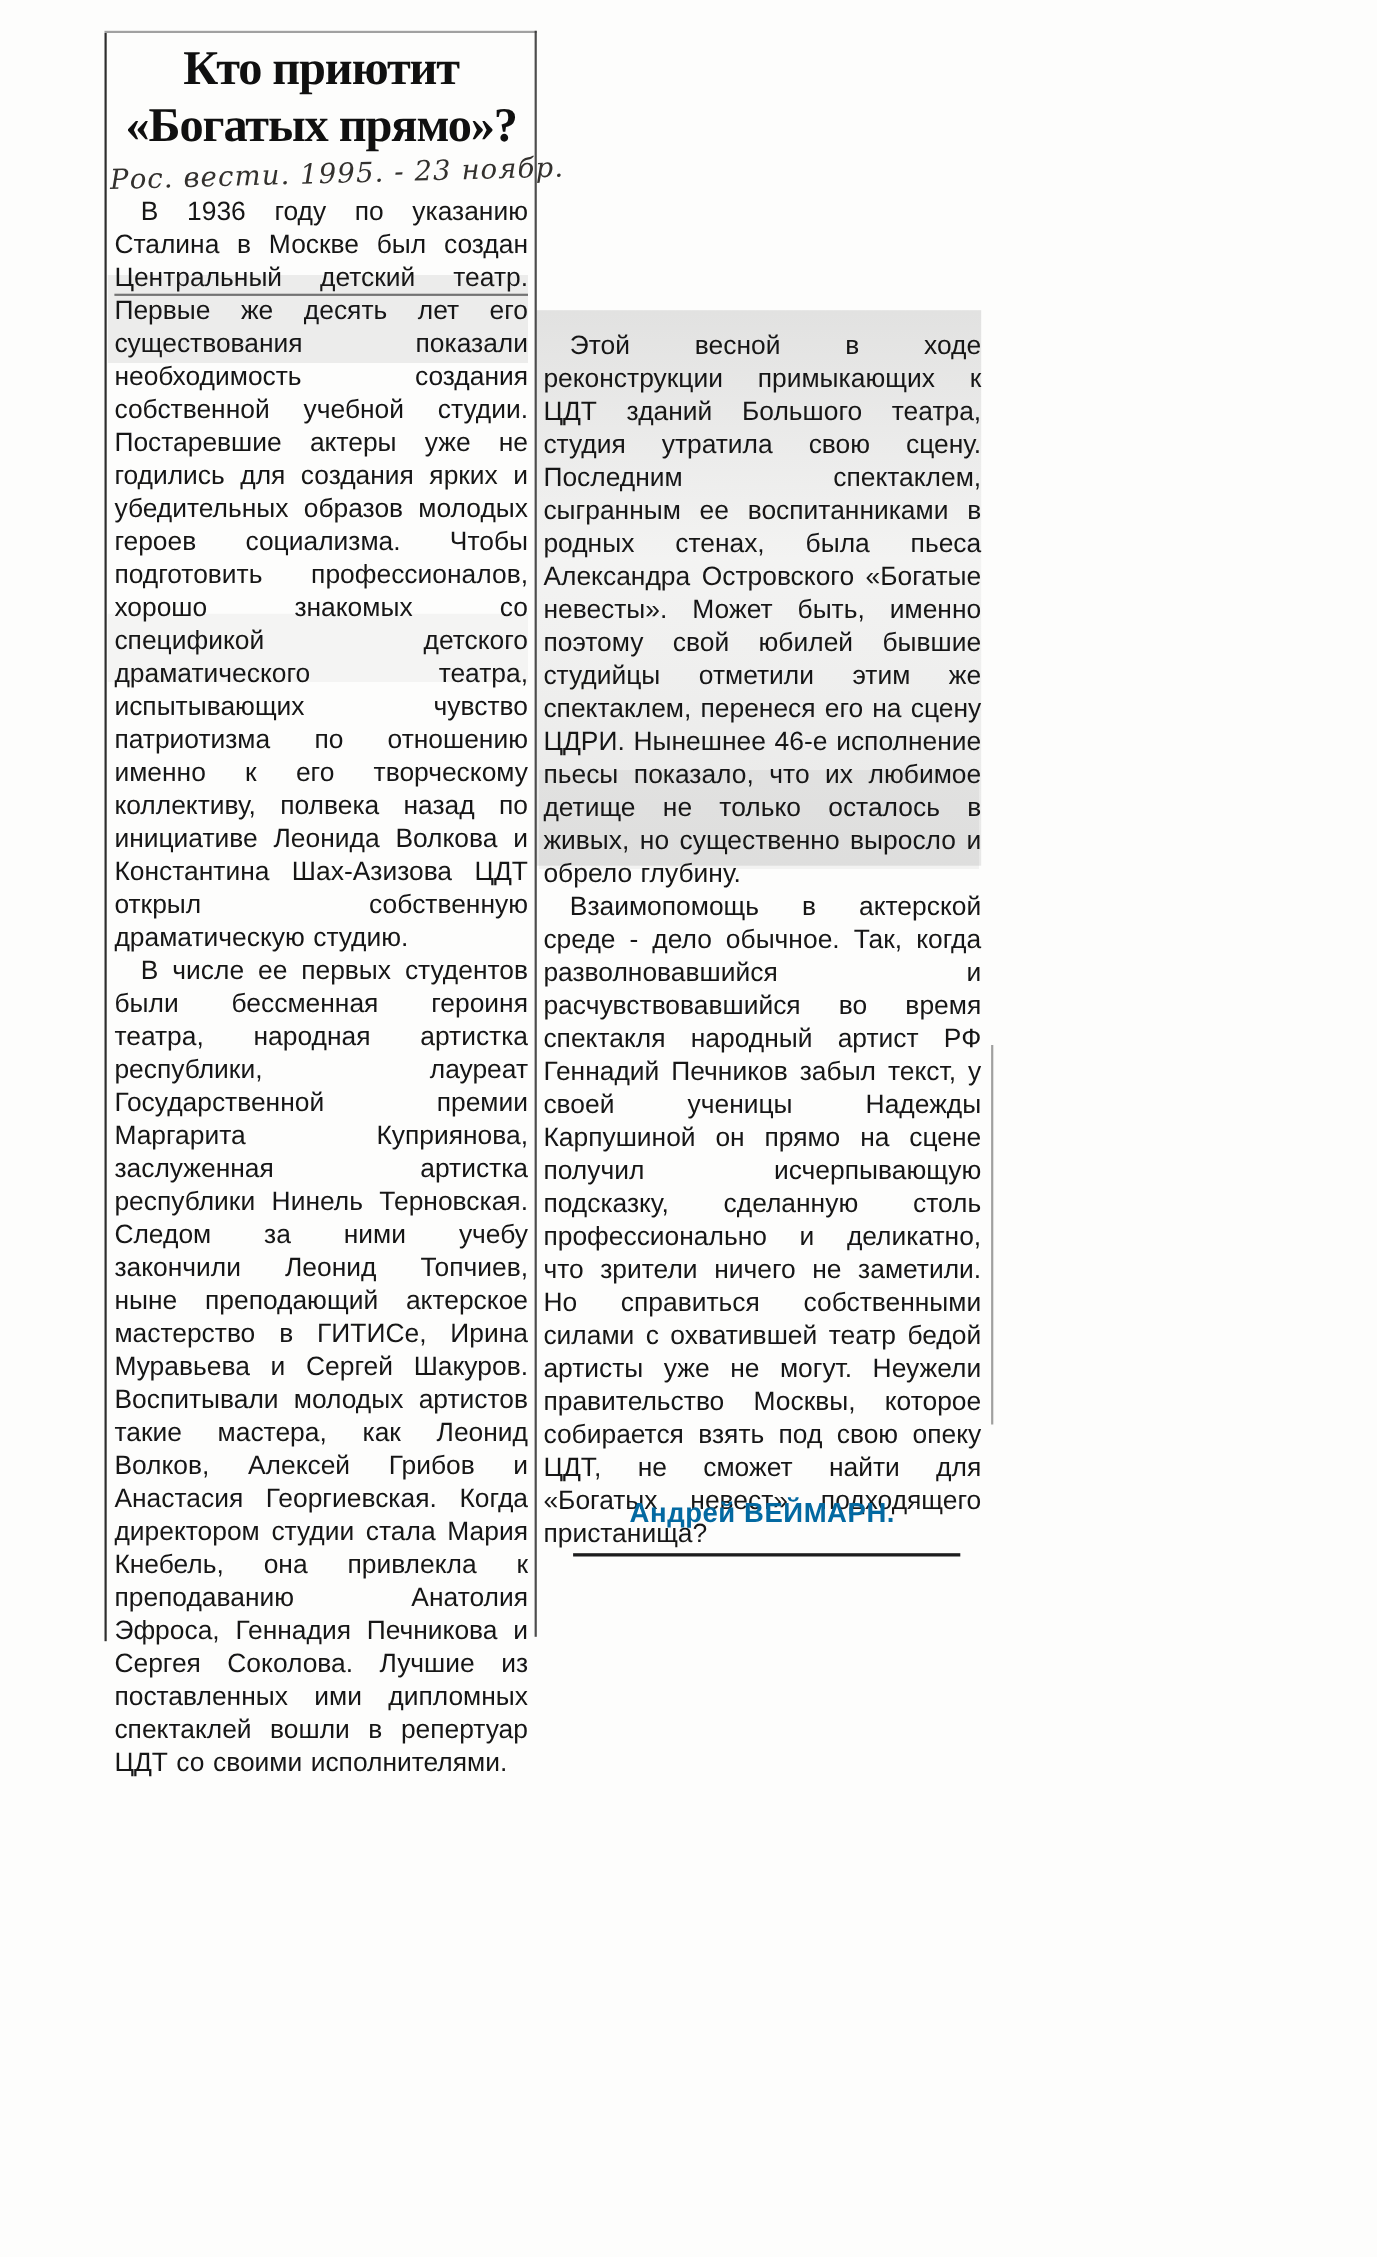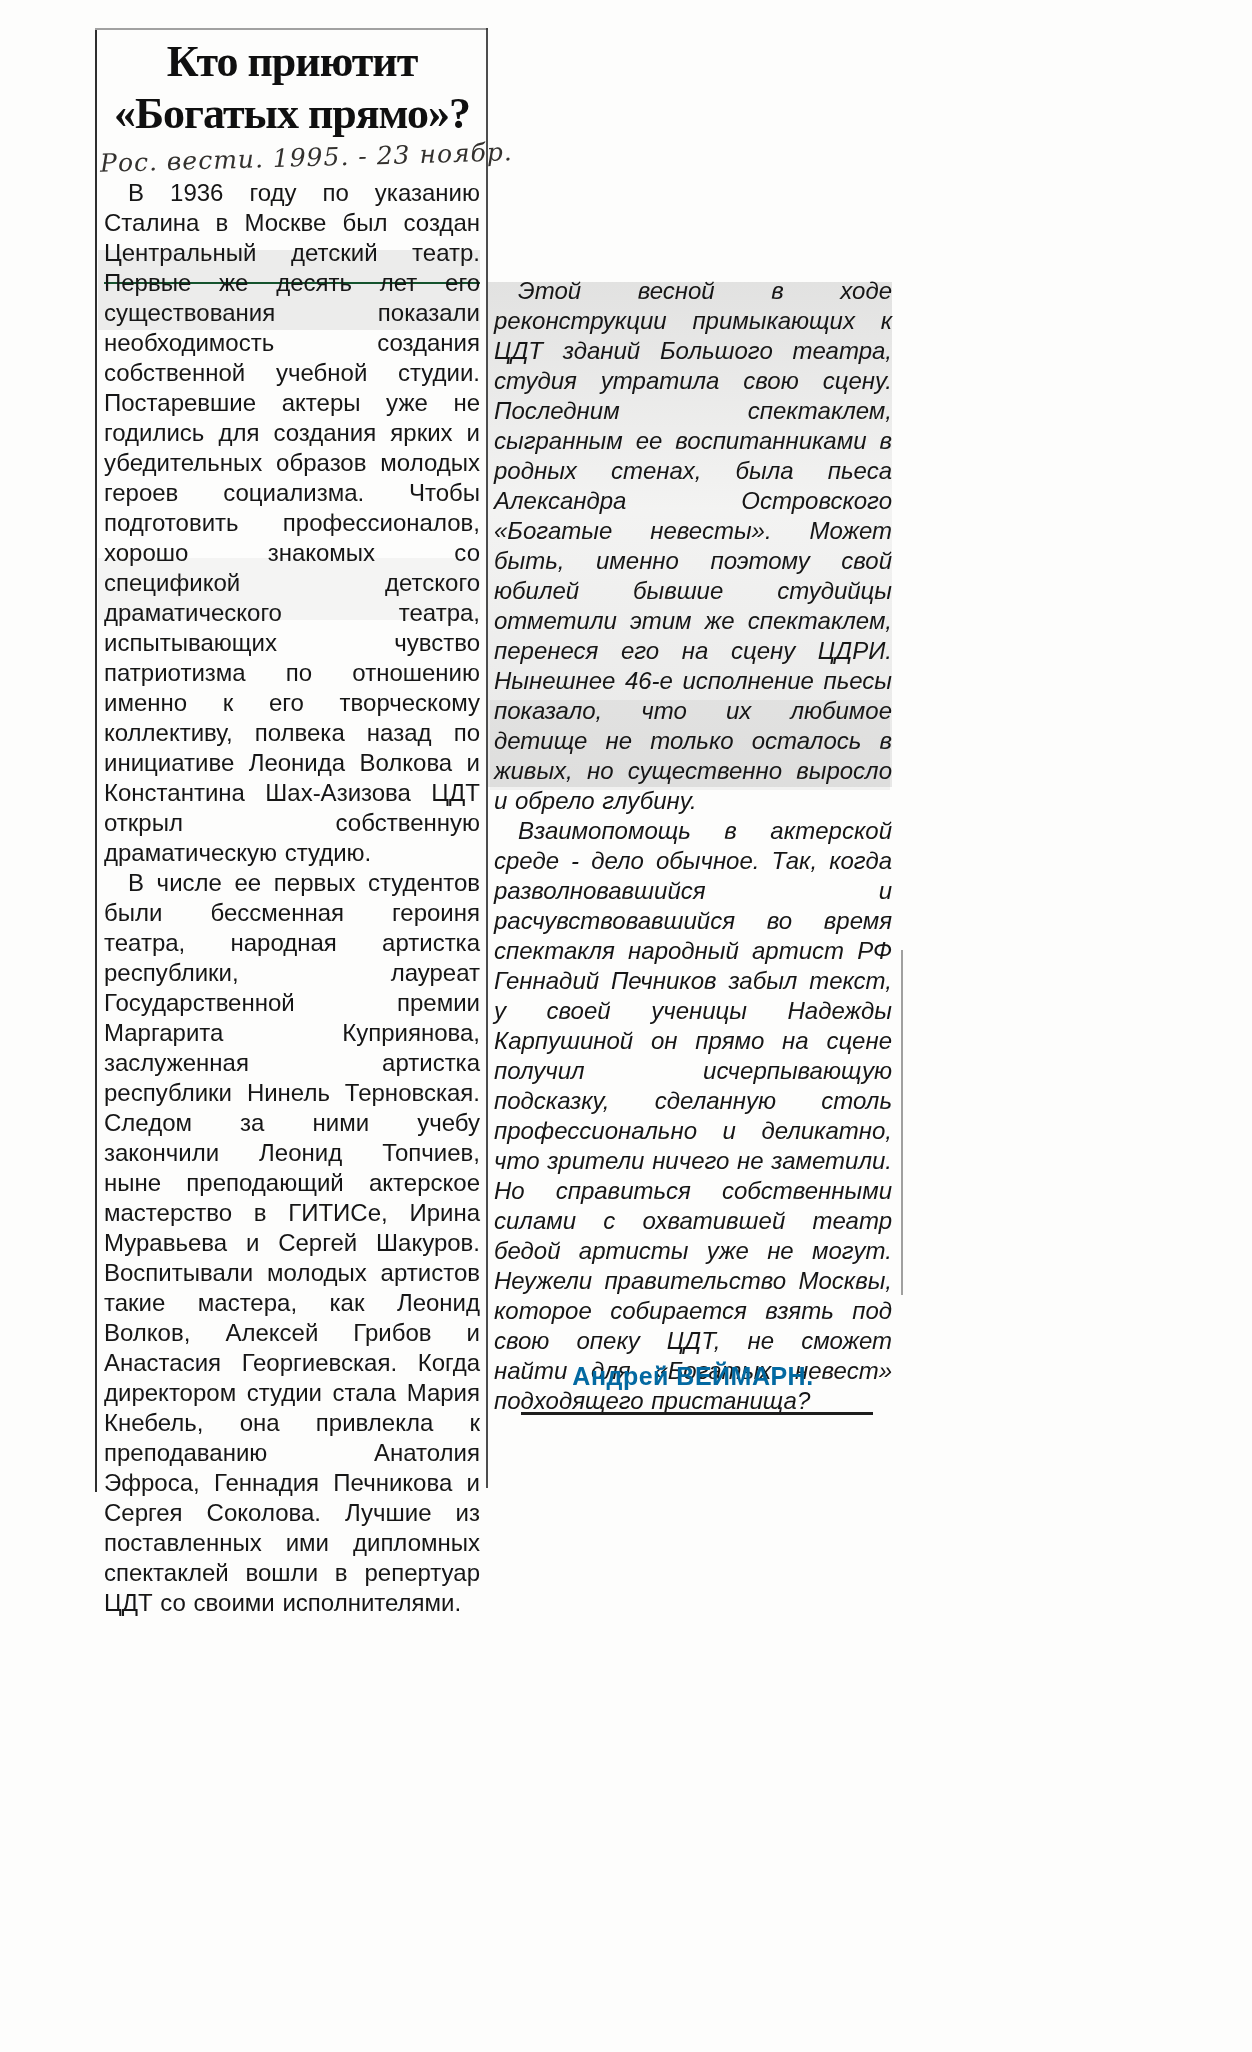--- a/index.html
+++ b/index.html
@@ -54,35 +54,35 @@
     font-size: 25px;
     letter-spacing: 1px;
     color: #33312e;
     transform: rotate(-1.6deg);
     white-space: nowrap;
   }
 
   
   .column { position: absolute; }
   #col-left  { left: 104px; top: 178px; width: 376px; }
-  #col-right { left: 494px; top: 276px; width: 398px; font-style: italic; }
+  #col-right { left: 494px; top: 300px; width: 398px; }
 
   .body-text {
     margin: 0;
     font-size: 24px;
     line-height: 30px;
     text-align: justify;
     text-indent: 24px;
     color: #161616;
     word-spacing: 1px;
   }
 
   .hand-underline {
-    border-bottom: 2px solid #14532d;
-    padding-bottom: 16px;
+    border-bottom: 2px solid #737373;
+    padding-bottom: 1px;
   }
 
   
   .author-line {
     position: absolute;
     left: 494px; top: 1362px; width: 398px;
     text-align: center;
     font-weight: 700;
     font-size: 25px;
     letter-spacing: .5px;

